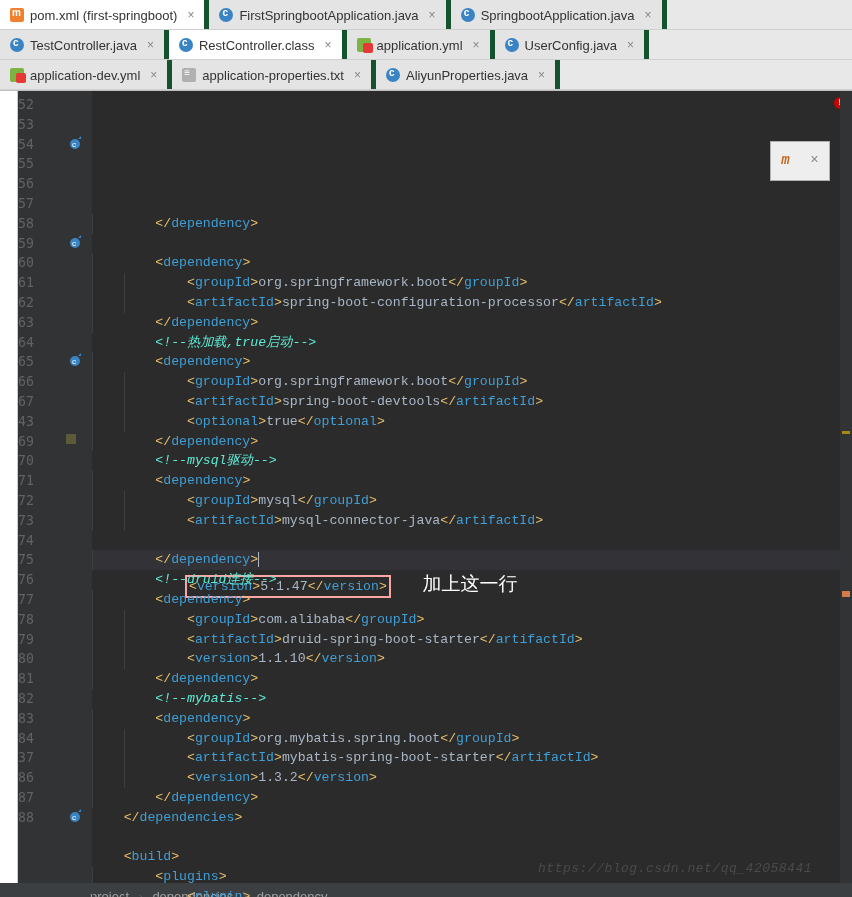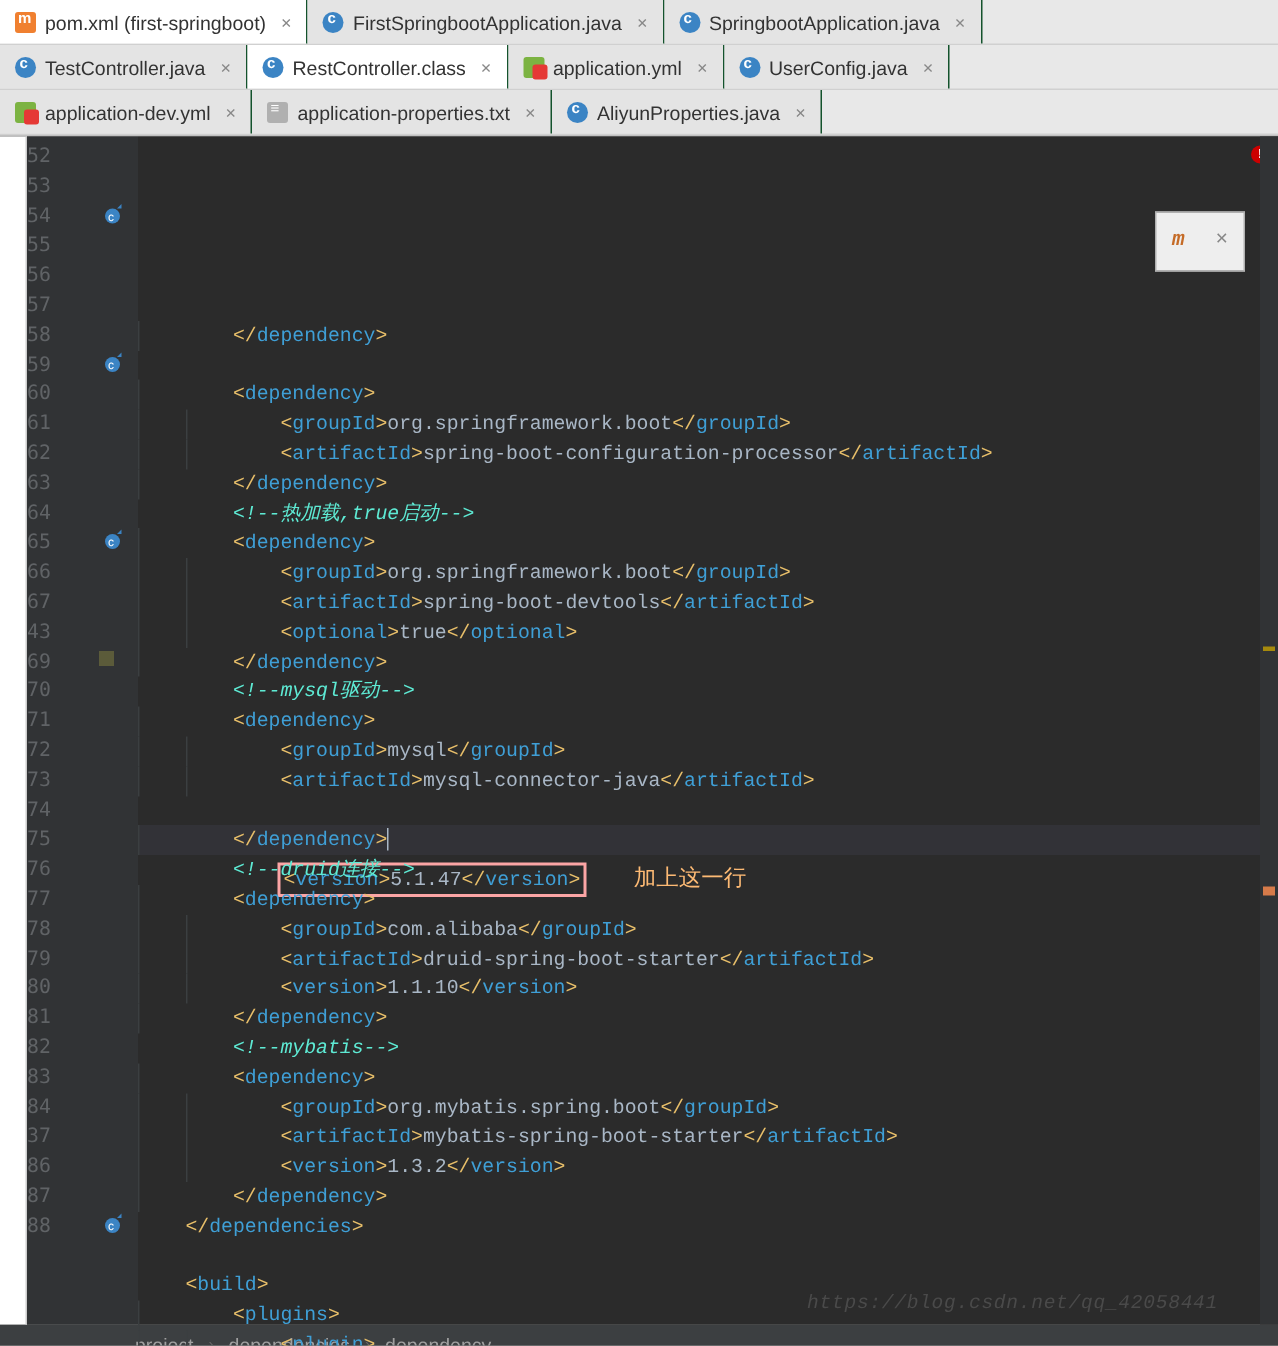--- a/index.html
+++ b/index.html
@@ -9,21 +9,21 @@
     font-size: 13px;
     overflow: hidden;
     width: 852px;
     height: 897px;
   }
   .tabs { background: #e8e8e8; border-bottom: 1px solid #c0c0c0; }
   .tab-row { display: flex; flex-wrap: nowrap; height: 30px; overflow: hidden; border-bottom:1px solid #d0d0d0;}
   .tab {
     display: flex; align-items: center; gap: 6px;
     padding: 0 10px; height: 30px;
-    border-right: 1px solid #14532d;
+    border-right: 5px solid #14532d;
     background: #e4e4e4; font-size: 13px; color: #333;
     white-space: nowrap; cursor: pointer;
   }
   .tab.active { background: #fff; }
   .tab .icon { width: 14px; height: 14px; display: inline-block; }
   .tab .close { font-size: 12px; color: #888; padding-left:4px; }
   .ic-m { background:#f08030; border-radius:2px; position:relative;}
   .ic-m::after{content:"m";color:#fff;font-size:10px;font-weight:bold;position:absolute;top:-1px;left:2px;}
   .ic-c { background:#3b84c4; border-radius:50%; position:relative;}
   .ic-c::after{content:"c";color:#fff;font-size:10px;font-weight:bold;position:absolute;top:-1px;left:3px;}
@@ -51,21 +51,21 @@
     font-size: 13.2px; line-height: 19.8px; padding-top:4px;
     white-space: pre; position:relative;
   }
   .code .line { height:19.8px; }
   .hl-line { background: rgba(50,50,55,1); }
   .indent-guide { border-left:1px solid #3b3f41; display:inline-block; width:1px; height:19.8px; vertical-align:top; margin-right:-1px;}
   .tag-b { color: #e8bf6a; } 
   .tag-n { color: #3f9fd6; }
   .cmt   { color: #5eead4; font-style: italic; }
   .red-box { border:2px solid #fca5a5; display:inline-block; padding:0 2px; margin-left:-2px;margin-top:44px;}
-  .red-text { color:#fdba74; font-family:Liberation Serif, serif; font-size:15px;}
+  .red-text { color:#ffffff; font-family:Liberation Serif, serif; font-size:19px;}
   .caret { border-left:1px solid #a9b7c6; }
   .err-dot { position:absolute; top:6px; right:6px; width:12px;height:12px;background:#cc0000;border-radius:50%;color:#fff;font-size:9px;text-align:center;line-height:12px;font-weight:bold;}
   .popup { position:absolute; top:50px; right:22px; width:60px; height:40px; background:#eeeeee; border:1px solid #b0b0b0; display:flex;align-items:center;justify-content:space-around;}
   .popup .p-icon{ color:#c56b27; font-style:italic; font-weight:bold; font-size:14px;}
   .popup .p-x{ color:#888; font-size:14px; cursor:pointer;}
   .scroll-mark { position:absolute; right:0; width:12px; background:#313335; top:0; bottom:0;}
   .scroll-mark .mk { position:absolute; right:2px; width:8px; height:3px; }
   .breadcrumb { display:flex; align-items:center; gap:10px; padding:4px 14px 4px 90px; background:#3c3f41; color:#a0a0a0; font-size:13px; height:26px;}
   .breadcrumb .sep { color:#666; font-size:10px;}
   .watermark { position:absolute; right:40px; bottom:4px; color:#4a4a4a; font-size:13px; letter-spacing:.5px;font-style:italic;}

